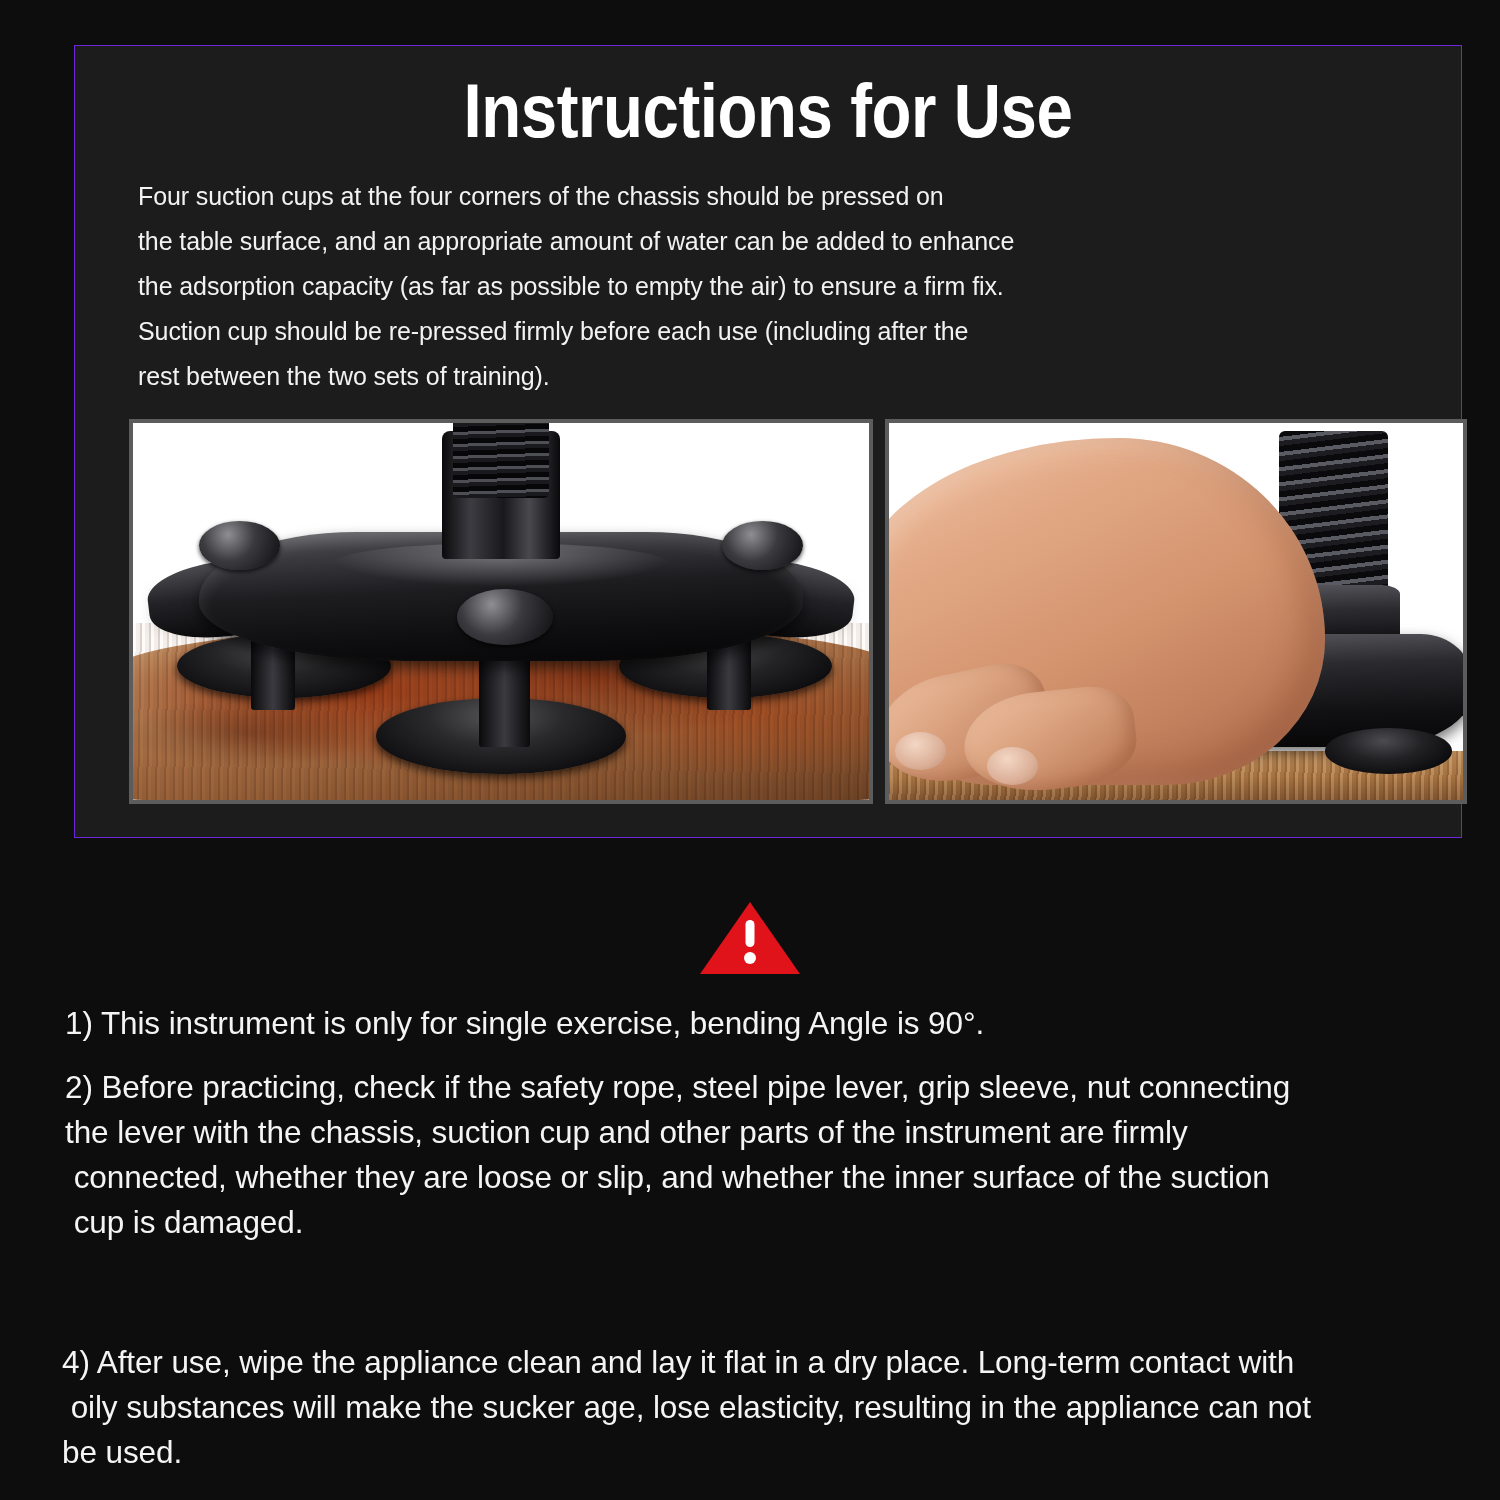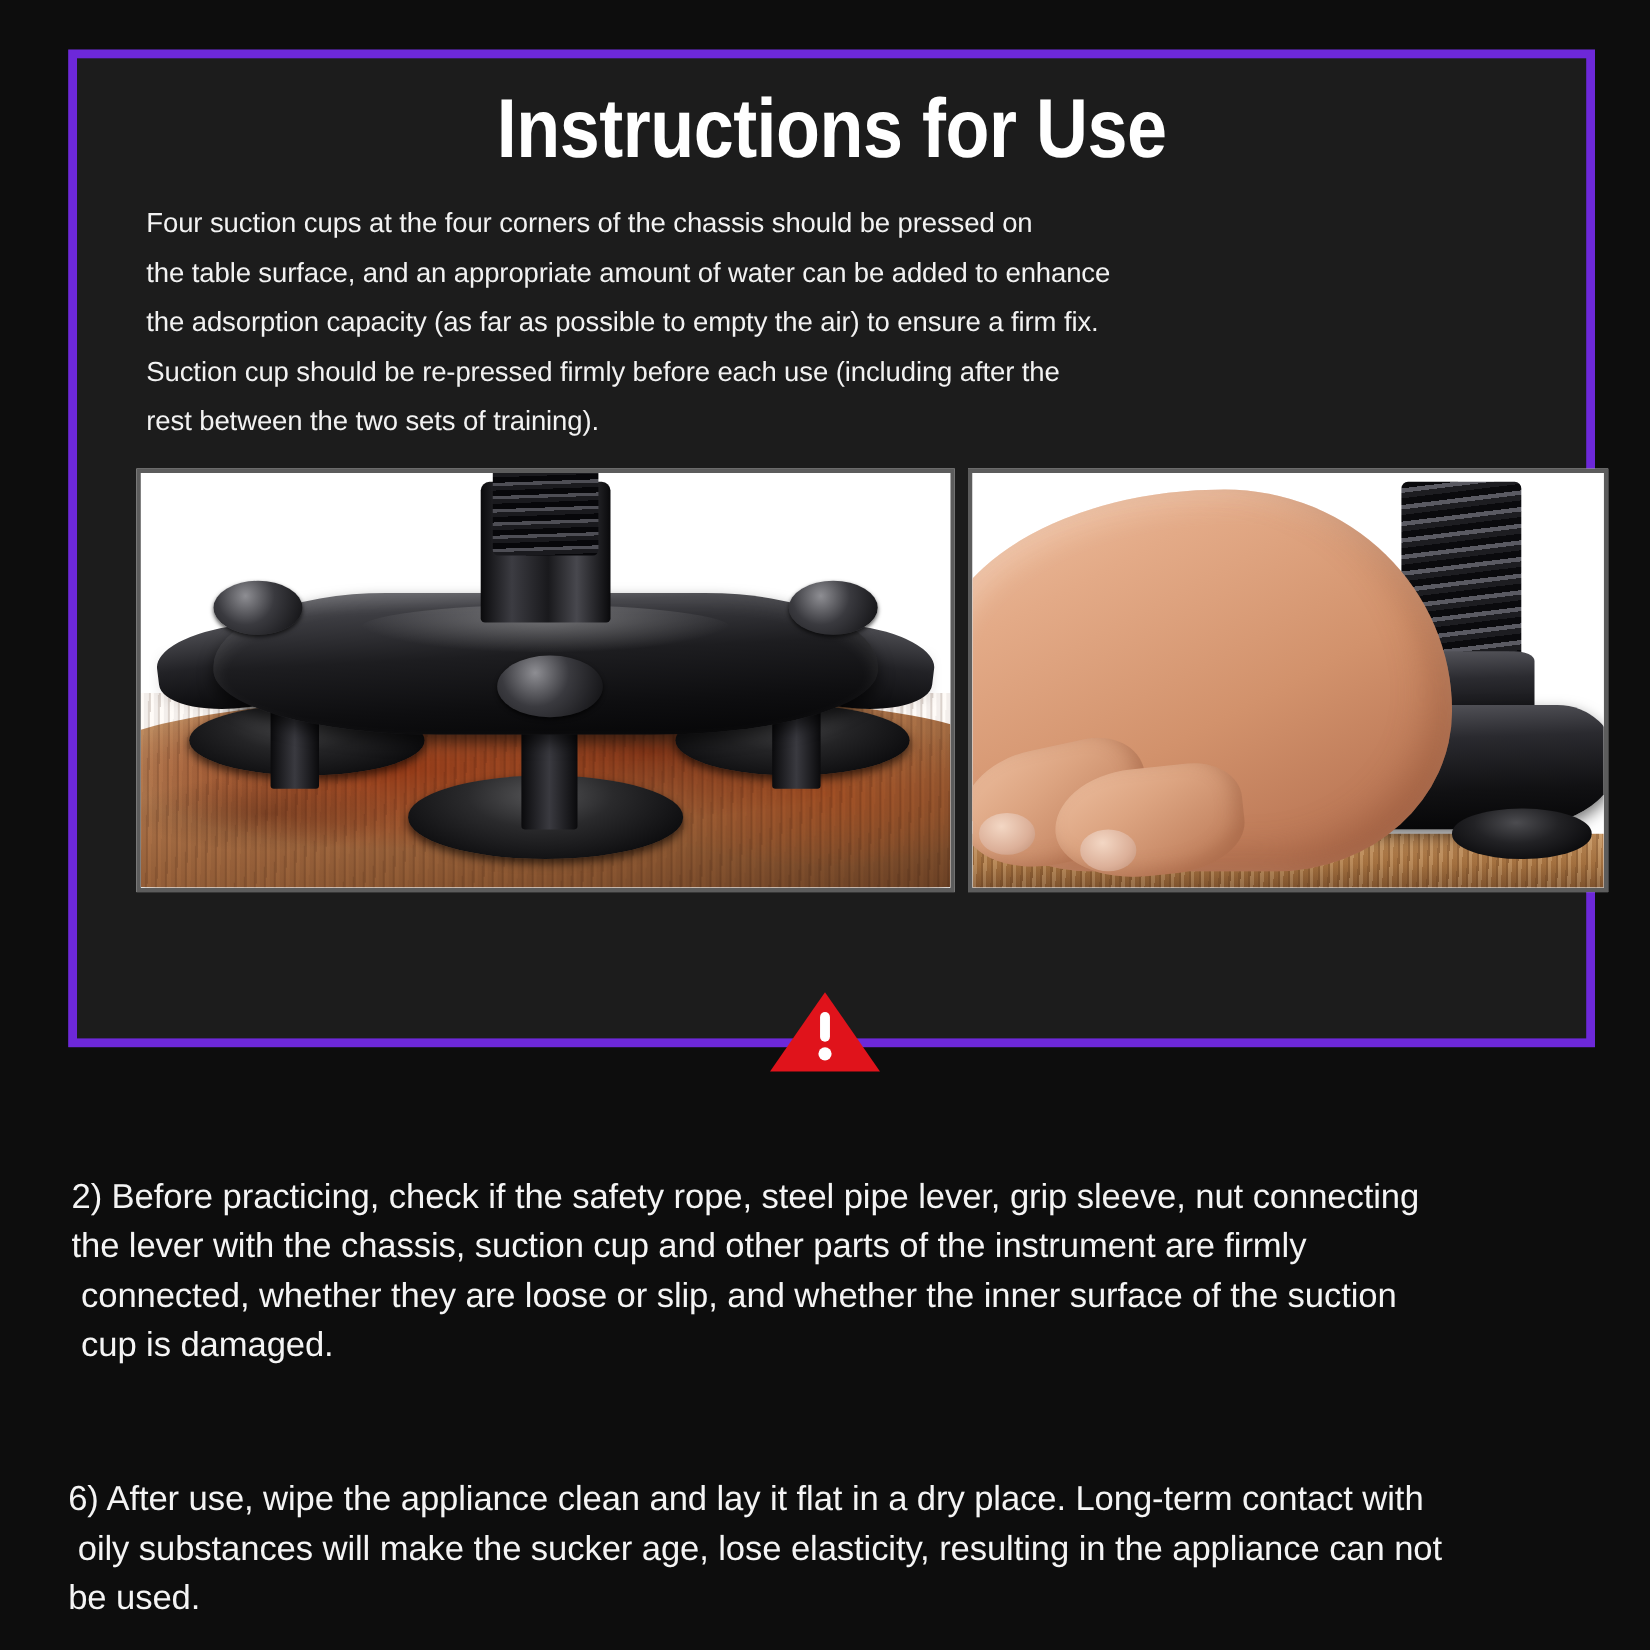--- a/index.html
+++ b/index.html
@@ -12,26 +12,26 @@
     width: 1500px;
     height: 1500px;
     background: #0d0d0d;
     overflow: hidden;
     font-family: "Liberation Sans", sans-serif;
   }
 
   
   #top-panel {
     position: absolute;
-    left: 62px;
+    left: 74px;
     top: 45px;
     width: 1388px;
-    height: 907px;
+    height: 793px;
     box-sizing: border-box;
-    border: 8px solid #6d28d9;
+    border: 1px solid #6d28d9;
     background: #1c1c1c;
   }
 
   #title {
     position: absolute;
     left: 0;
     right: 0;
     top: 27px;
     text-align: center;
     color: #ffffff;
@@ -368,22 +368,23 @@
     <div id="warning-icon">
       <svg viewBox="0 0 108 80" xmlns="http://www.w3.org/2000/svg">
         <path d="M54 4 L104 76 L4 76 Z" fill="#e0131b"></path>
         <rect x="49.5" y="22" width="9" height="27" rx="4.5" fill="#ffffff"></rect>
         <circle cx="54" cy="60" r="6" fill="#ffffff"></circle>
       </svg>
     </div>
   </div>
 
   <div id="notes">
+    <div class="note note-1">1) This instrument is only for single exercise, bending Angle is 90°.</div>
     <div class="note note-2">2) Before practicing, check if the safety rope, steel pipe lever, grip sleeve, nut connecting
 the lever with the chassis, suction cup and other parts of the instrument are firmly
  connected, whether they are loose or slip, and whether the inner surface of the suction
  cup is damaged.</div>
-    <div class="note note-4">6) After use, wipe the appliance clean and lay it flat in a dry place. Long-term contact with
+    <div class="note note-4">4) After use, wipe the appliance clean and lay it flat in a dry place. Long-term contact with
  oily substances will make the sucker age, lose elasticity, resulting in the appliance can not
 be used.</div>
   </div>
 
 </div>
 
 </body></html>

